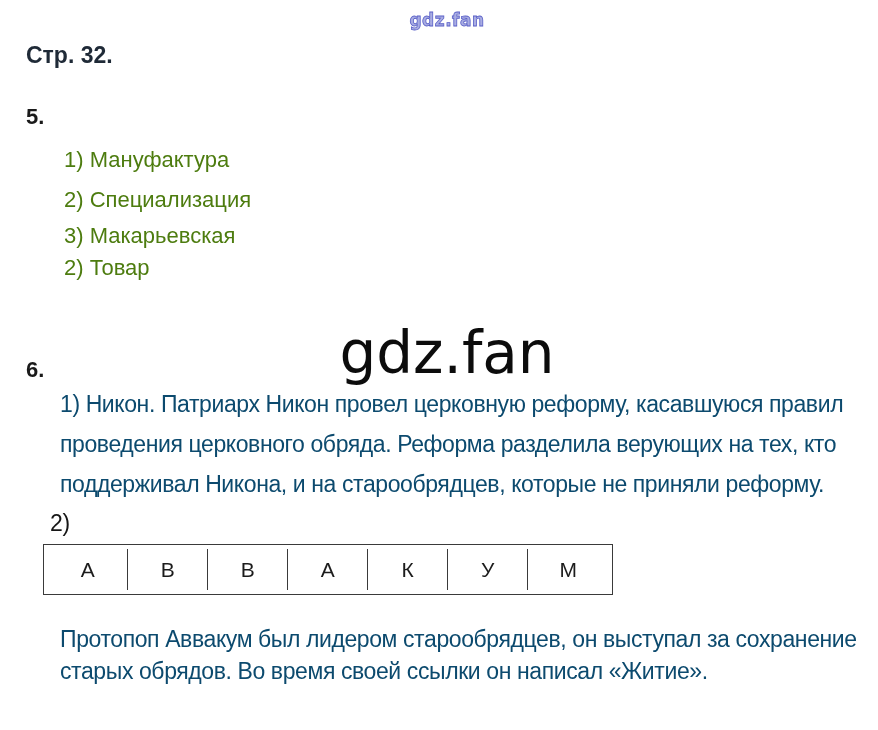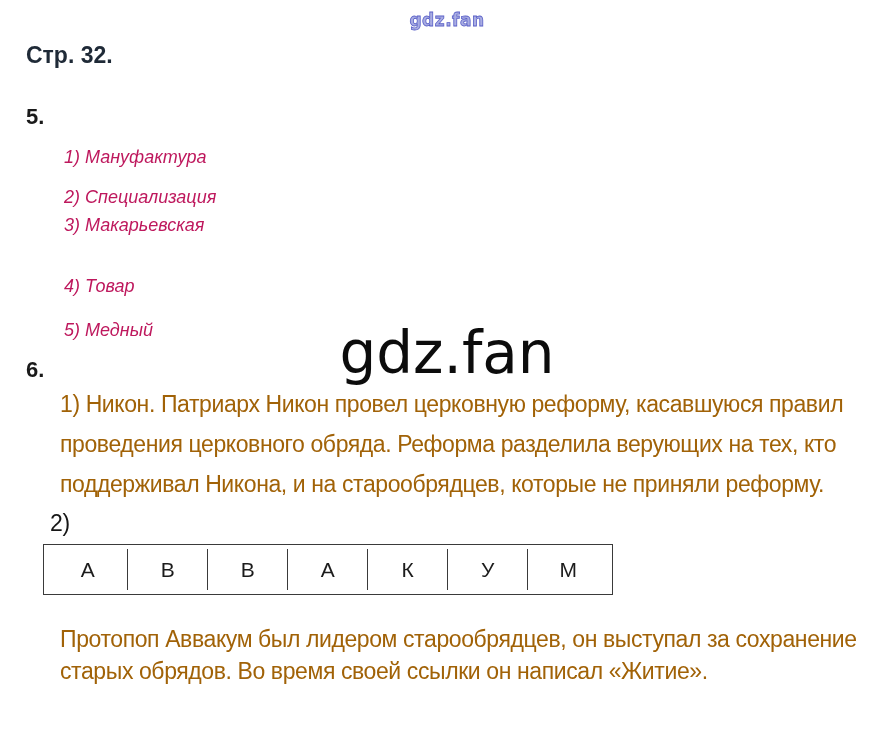--- a/index.html
+++ b/index.html
@@ -39,45 +39,45 @@
     position: absolute;
     left: 14px;
     font-size: 22px;
     font-weight: bold;
     color: #1a1a1a;
   }
   .sec5-num { top: 92px; }
   .sec6-num { top: 345px; }
 
   .list5 { position: absolute; top: 131px; left: 48px; }
-  .list5 .item { font-size: 18px; color: #be185d; height: 28px; font-style: italic; }
+  .list5 .item { font-size: 22px; color: #4d7c0f; height: 28px; }
   .list5 .item:nth-child(1) { margin-bottom: 12px; }
-  .list5 .item:nth-child(2) { margin-bottom: 0; }
-  .list5 .item:nth-child(3) { margin-bottom: 33px; }
+  .list5 .item:nth-child(2) { margin-bottom: 8px; }
+  .list5 .item:nth-child(3) { margin-bottom: 4px; }
   .list5 .item:nth-child(4) { margin-bottom: 16px; }
 
   
   .wm-big {
     position: absolute;
     top: 312px; left: 0; right: 0;
     text-align: center;
     font-family: "DejaVu Sans", sans-serif;
     font-size: 58px;
     line-height: 1.0;
     color: #0c0c0c;
     font-weight: 400;
   }
 
   .para {
     position: absolute;
     left: 48px;
     font-size: 23px;
     letter-spacing: -0.4px;
     font-stretch: condensed;
-    color: #a16207;
+    color: #0c4a6e;
   }
   .para1 { top: 372px; width: 818px; line-height: 40px; }
   .para2 { top: 611px; width: 822px; line-height: 32px; }
 
   .label-2 {
     position: absolute;
     top: 498px; left: 38px;
     font-size: 23px;
     letter-spacing: -0.4px;
     color: #161616;
@@ -120,22 +120,21 @@
   <div class="wm-top">gdz.fan</div>
 
   <div class="page-title">Стр. 32.</div>
 
   <div class="sec-num sec5-num">5.</div>
 
   <div class="list5">
     <div class="item">1) Мануфактура</div>
     <div class="item">2) Специализация</div>
     <div class="item">3) Макарьевская</div>
-    <div class="item">4) Товар</div>
-    <div class="item">5) Медный</div>
+    <div class="item">2) Товар</div>
   </div>
 
   <div class="sec-num sec6-num">6.</div>
 
   <div class="wm-big">gdz.fan</div>
 
   <div class="para para1">1) Никон. Патриарх Никон провел церковную реформу, касавшуюся правил проведения церковного обряда. Реформа разделила верующих на тех, кто поддерживал Никона, и на старообрядцев, которые не приняли реформу.</div>
 
   <div class="label-2">2)</div>
 

